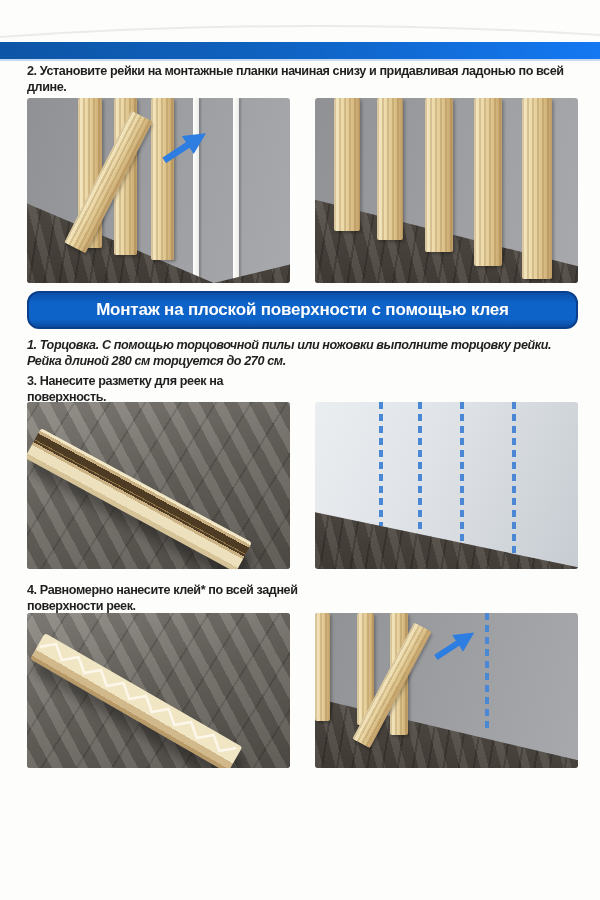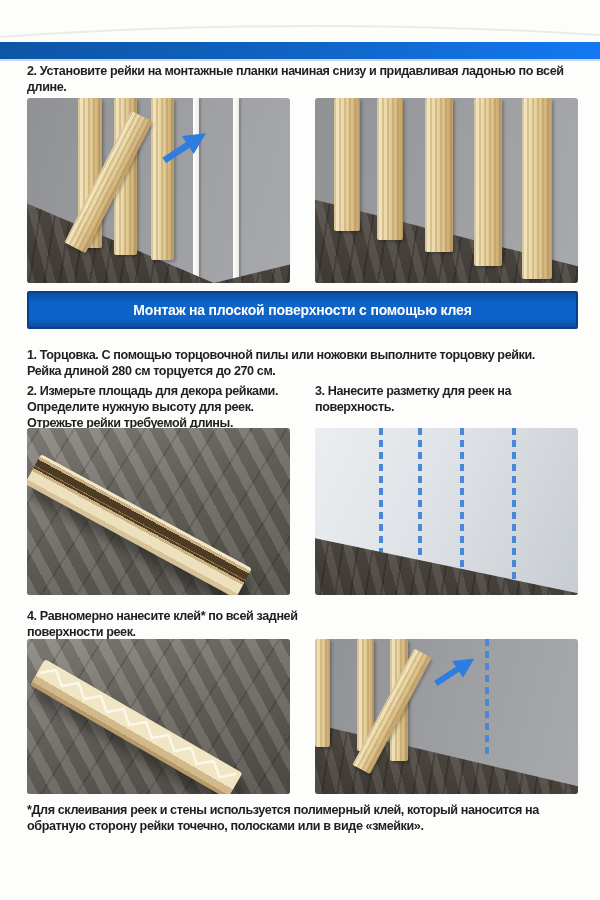--- a/index.html
+++ b/index.html
@@ -22,25 +22,25 @@
   .photo-row { display:flex; gap:25px; margin:0 22px 0 27px; }
   .photo {
     position:relative; width:263px; border-radius:3px; overflow:hidden;
     background:linear-gradient(105deg,#8f9195 0%,#9b9da1 45%,#a7a9ad 100%);
     flex:0 0 263px;
   }
   .row1 { margin-top:3px; } .row1 .photo { height:185px; }
   .banner {
     box-sizing:border-box; margin:8px 22px 0 27px; height:38px;
     background:linear-gradient(180deg,#0b4fa8 0%,#0e63c8 30%,#0e63c8 78%,#0a4c9e 100%);
-    border:2px solid #0a3f8c; border-radius:2px;
+    border:2px solid #0a3f8c; border-radius:12px;
     display:flex; align-items:center; justify-content:center;
-    color:#ffffff; font-size:14px; letter-spacing:-0.2px;
-  }
-  .step1 { margin-top:18px; }
+    color:#ffffff; font-size:17px; letter-spacing:-0.2px;
+  }
+  .step1 { margin-top:8px;font-style:italic; }
   .cols { display:flex; margin:0 22px 0 27px; }
   .cols .col-l { width:288px; flex:0 0 288px; }
   .cols .col-r { flex:1; }
   .cols .txt { margin:0; }
   .cols1 { margin-top:4px; }
   .row2 { margin-top:-3px; } .row2 .photo { height:167px; }
   .cols2 { margin-top:13px; }
   .row3 { margin-top:-1px; } .row3 .photo { height:155px; }
   .footnote { margin-top:8px; }
 
@@ -142,23 +142,20 @@
     </div>
 
     <div class="banner">
       <span>Монтаж на плоской поверхности с помощью клея</span>
     </div>
 
     <div class="txt step1">1. Торцовка. С помощью торцовочной пилы или ножовки выполните торцовку рейки.
 Рейка длиной 280 см торцуется до 270 см.</div>
 
     <div class="cols cols1">
-      <div class="col-l txt">2. Измерьте площадь для декора рейками.
-Определите нужную высоту для реек.
-Отрежьте рейки требуемой длины.</div>
       <div class="col-r txt">3. Нанесите разметку для реек на
 поверхность.</div>
     </div>
 
     <div class="photo-row row2">
 
       <div class="photo">
         <div class="floor floor-grayboard"></div>
         <div class="lying"></div>
       </div>
@@ -198,17 +195,15 @@
         <div class="slat" style="left:98px; top:14px; width:20px; height:132px; transform:rotate(28deg); transform-origin:50% 0;"></div>
         <div class="arrow" style="left:117px; top:22px; width:46px;">
           <svg viewBox="0 0 60 26">
               <path d="M0 9 L34 9 L34 0 L60 13 L34 26 L34 17 L0 17 Z" fill="#2e7de0"></path>
             </svg>
         </div>
       </div>
 
     </div>
 
-    <div class="txt footnote">*Для склеивания реек и стены используется полимерный клей, который наносится на
-обратную сторону рейки точечно, полосками или в виде «змейки».</div>
 
   </div>
 </div>
 
 </body></html>

